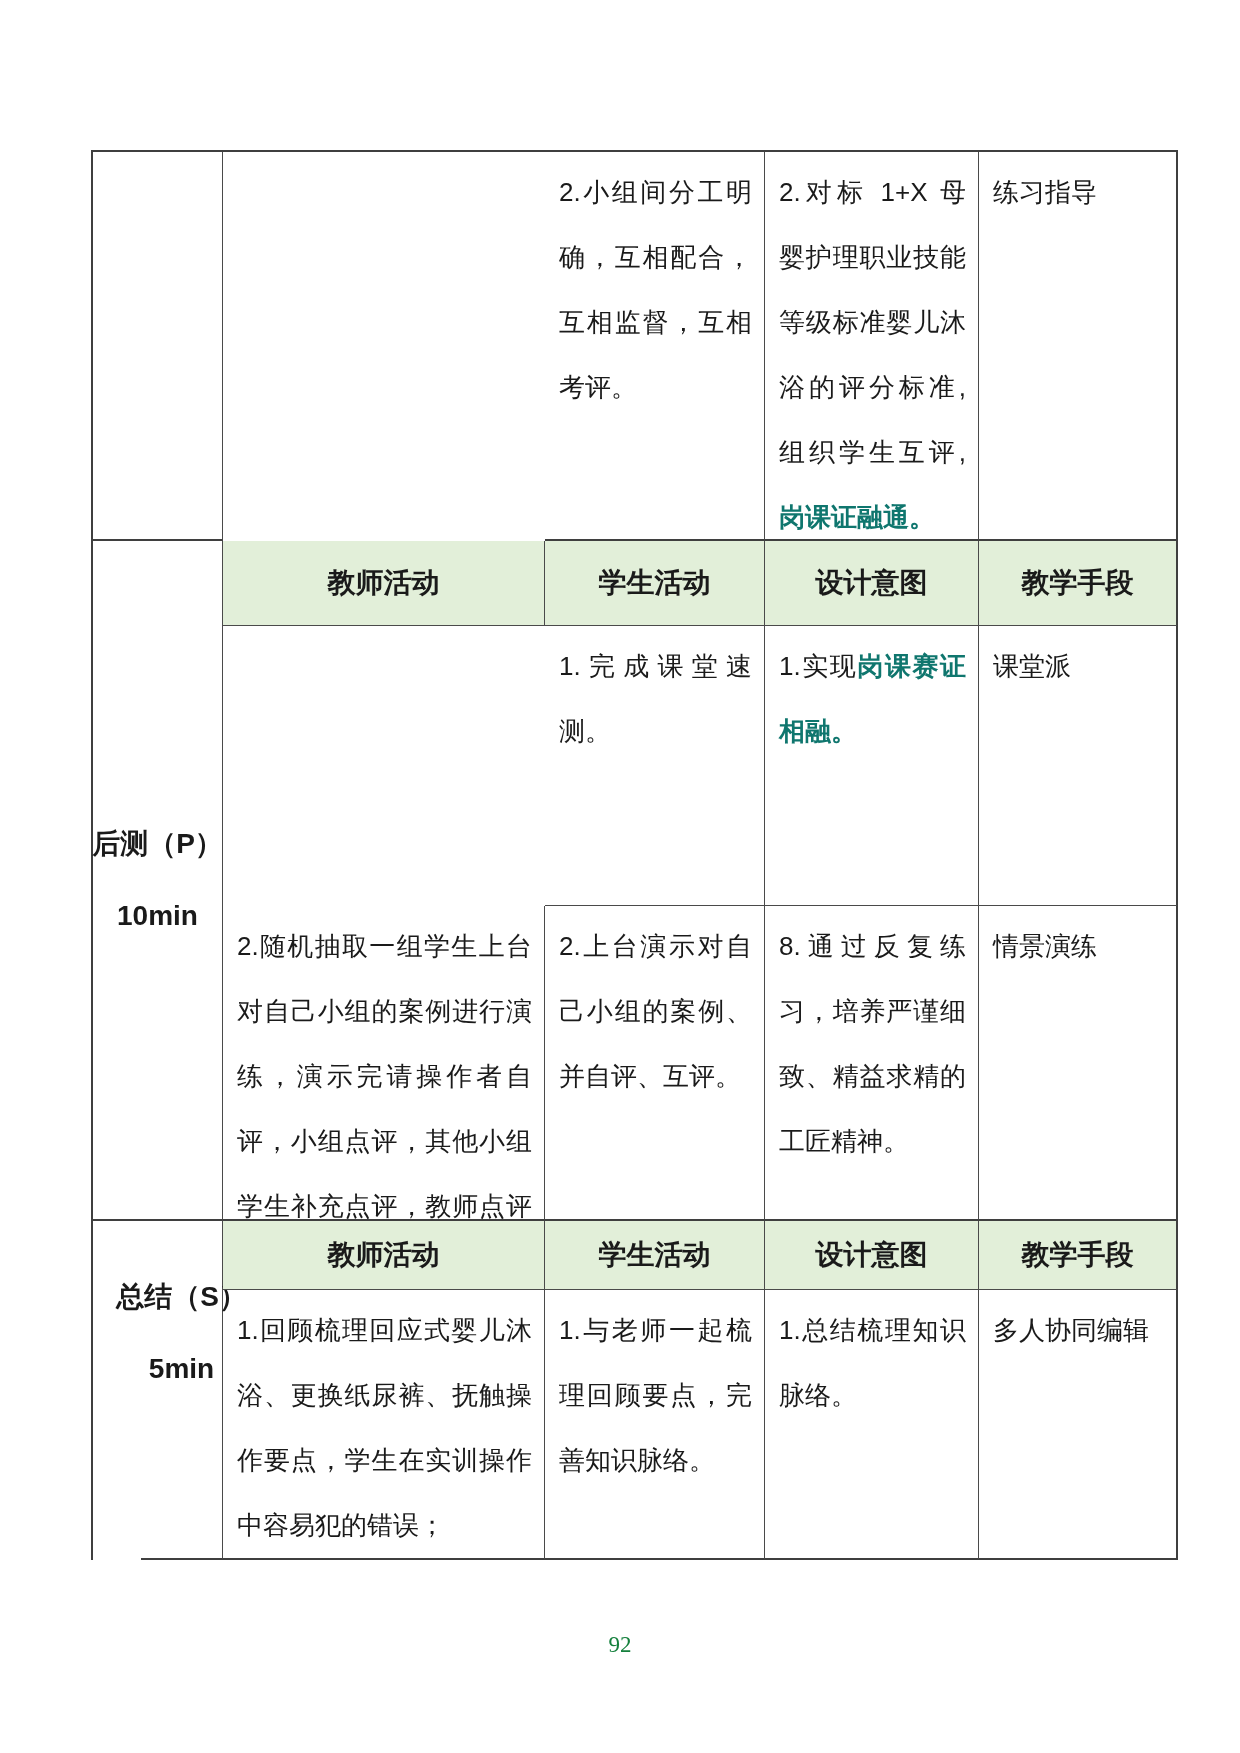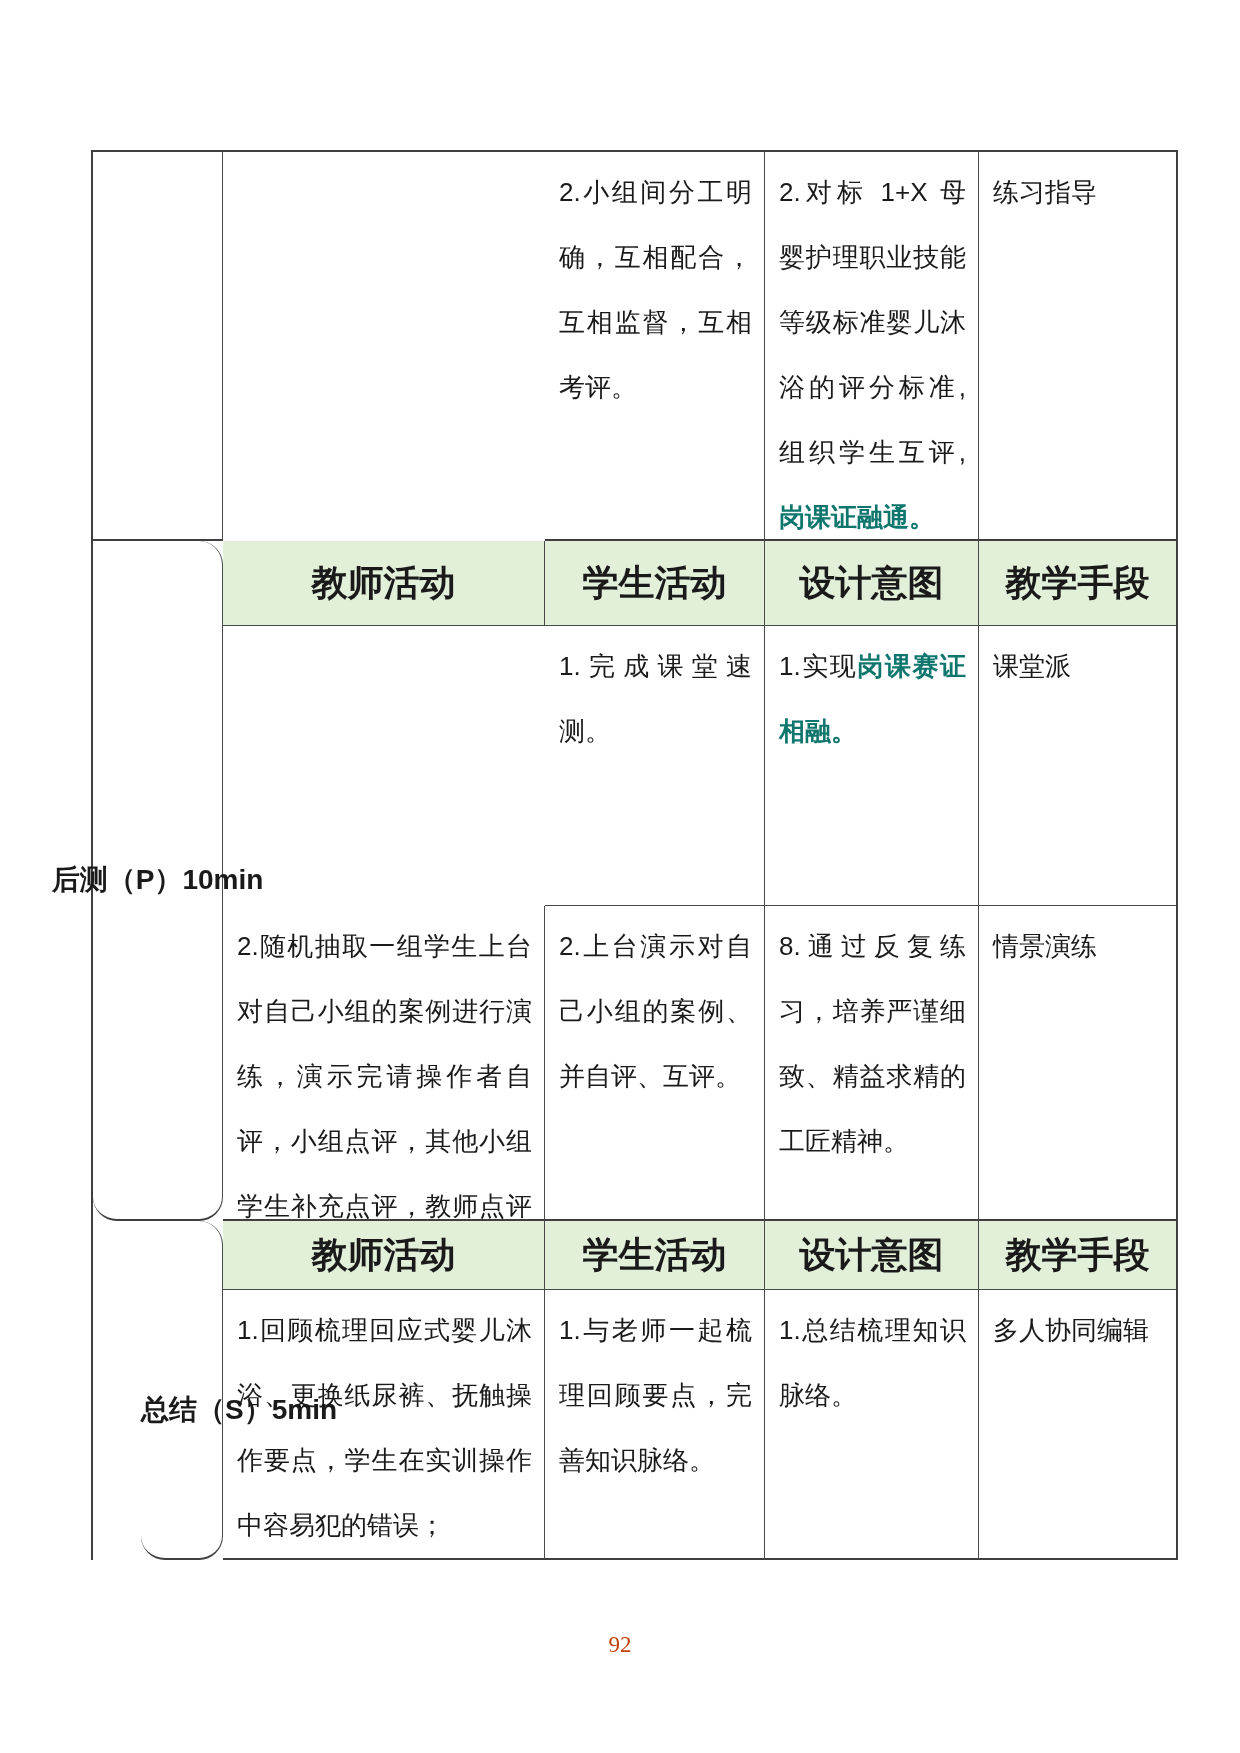--- a/index.html
+++ b/index.html
@@ -29,36 +29,35 @@
   .edge-r{border-right:2px solid #3f3f3f;}
   .edge-b{border-bottom:2px solid #3f3f3f;}
   .body{
     padding:8px 12px 0 14px;
     font-size:26px;line-height:65px;
     text-align:justify;text-justify:inter-ideograph;
   }
   .hdr{
     background:#e2efd9;
     display:flex;align-items:center;justify-content:center;
-    font-weight:700;font-size:36px;font-family:Liberation Serif, serif;
+    font-weight:700;font-size:28px;font-family:Liberation Serif, serif;
   }
   .rowlabel{
-    display:flex;flex-direction:row;align-items:center;
+    display:flex;flex-direction:column;align-items:center;
     font-weight:700;font-size:28px;line-height:72px;
     white-space:nowrap;
-    border-radius:24px;
   }
   .label-houce{grid-column:1;grid-row:2/5;justify-content:center;}
   .label-zongjie{grid-column:1;grid-row:5/7;padding-top:40px;box-sizing:border-box;margin-left:48px;}
   .red{color:#0f766e;font-weight:700;}
   .pageno{
     position:absolute;left:0;right:0;top:1632px;
     text-align:center;
     font-family:"Liberation Serif", serif;
-    font-size:23px;color:#c2410c;
+    font-size:23px;color:#15803d;
   }
 </style>
 </head>
 <body>
 
 <div class="sheet">
   <div class="tbl">
 
     <div class="cell c1 r1 sep"></div>
     <div class="cell c3 r1 sep body">2.小组间分工明确，互相配合，互相监督，互相考评。</div>

